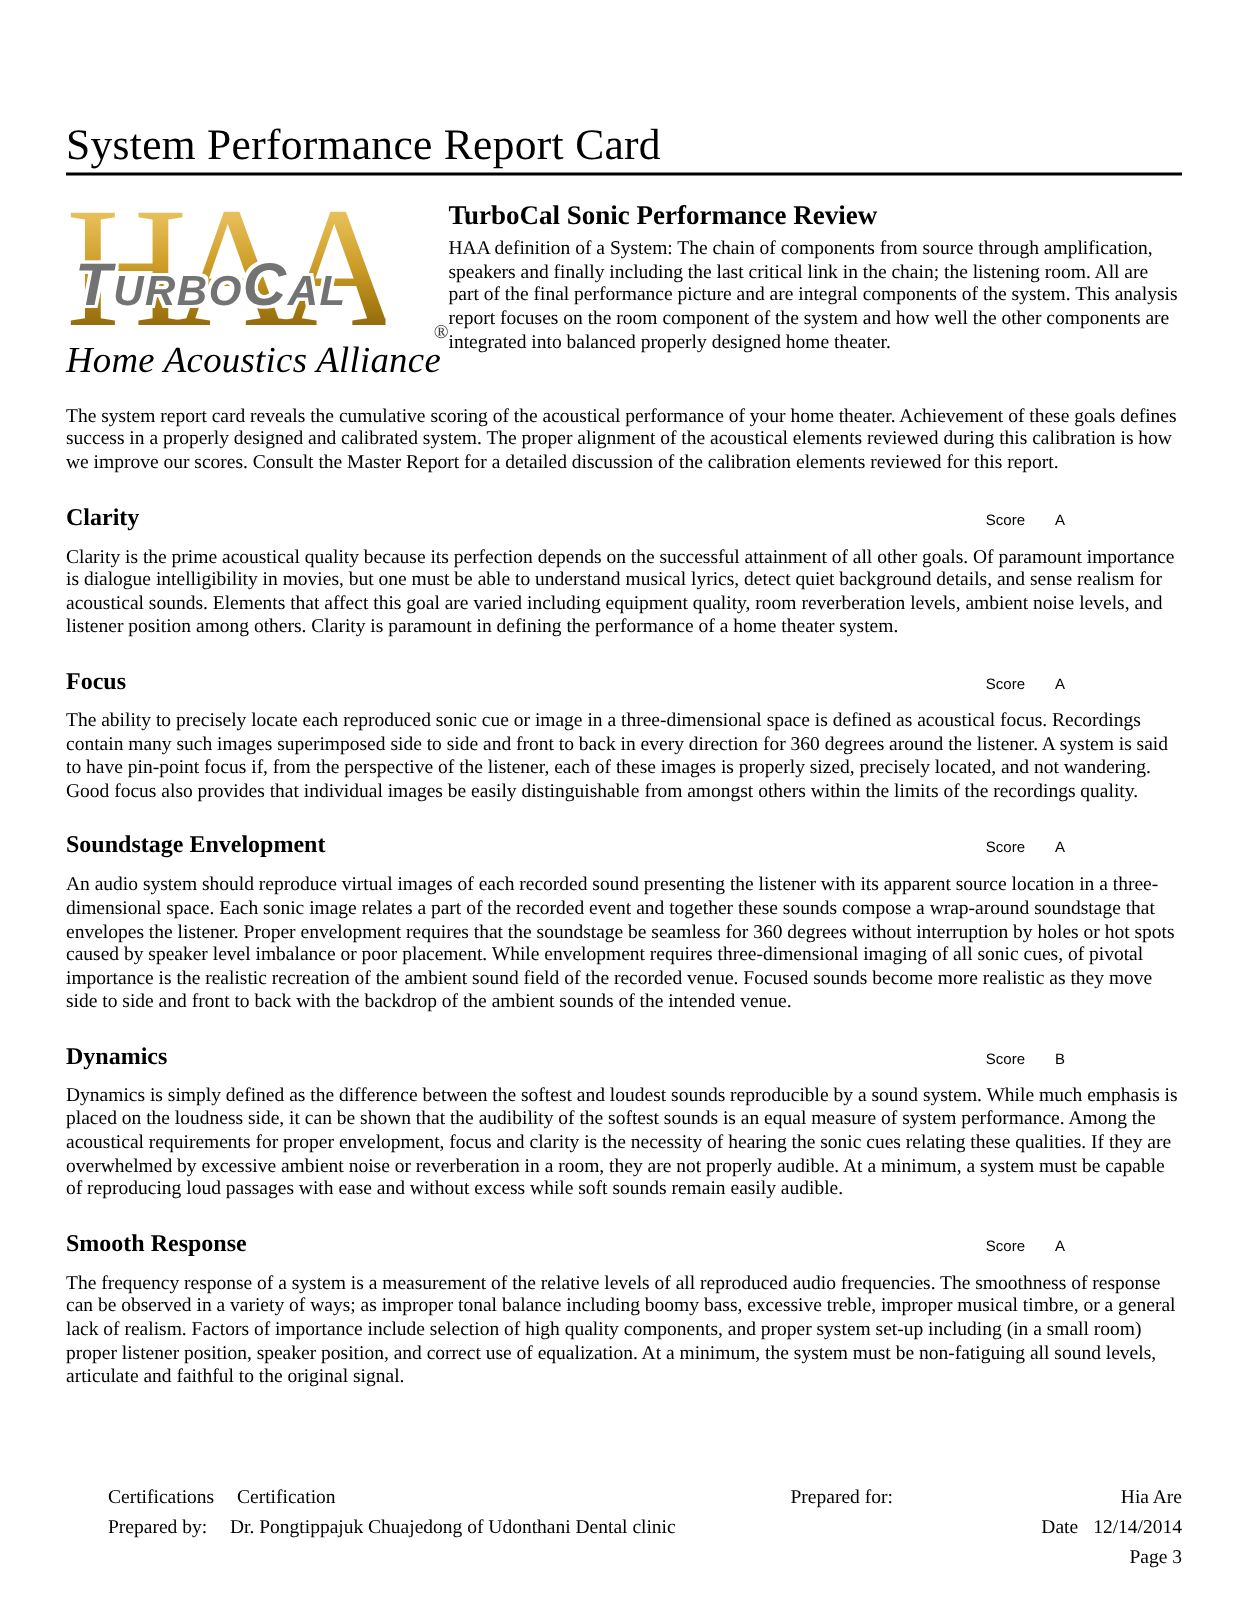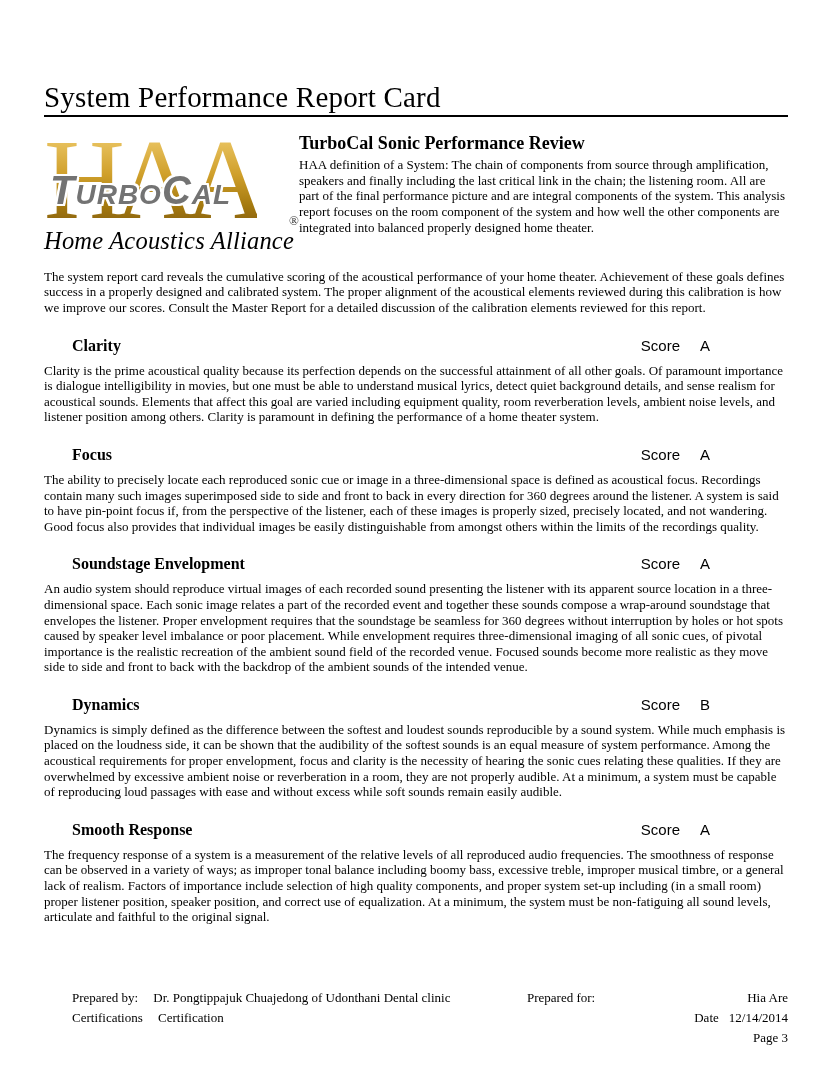--- a/index.html
+++ b/index.html
@@ -117,29 +117,28 @@
   .intro-paragraph {
     margin-top: 14px;
   }
 
   
   .section { margin-top: 21px; }
   .section-header {
     display: flex;
     justify-content: space-between;
     align-items: baseline;
-    margin-left: 28px;
   }
   .section-title {
     font-size: 16px;
     font-weight: 700;
   }
   .section-score {
     font-family: "Liberation Sans", "DejaVu Sans", sans-serif;
-    font-size: 15px;
+    font-size: 10px;
     padding-right: 78px;
     white-space: nowrap;
   }
   .section-score .score-value {
     display: inline-block;
     margin-left: 20px;
   }
   .section-body { margin-top: 8px; }
 
   
@@ -224,26 +223,26 @@
     </div>
     <p class="body-text section-body">The frequency response of a system is a measurement of the relative levels of all reproduced audio frequencies. The smoothness of response can be observed in a variety of ways; as improper tonal balance including boomy bass, excessive treble, improper musical timbre, or a general lack of realism. Factors of importance include selection of high quality components, and proper system set-up including (in a small room) proper listener position, speaker position, and correct use of equalization. At a minimum, the system must be non-fatiguing all sound levels, articulate and faithful to the original signal.</p>
   </div>
 
 </div>
 
 <div class="footer">
   <div class="footer-row">
     <div class="footer-left">
       <div class="footer-pair">
+        <span class="label">Certifications</span>
+        <span class="value">Certification</span>
+      </div>
+      <div class="footer-pair">
         <span class="label">Prepared by:</span>
         <span class="value">Dr. Pongtippajuk Chuajedong of Udonthani Dental clinic</span>
-      </div>
-      <div class="footer-pair">
-        <span class="label">Certifications</span>
-        <span class="value">Certification</span>
       </div>
     </div>
     <div class="footer-mid">
       <div>Prepared for:</div>
     </div>
     <div class="footer-right">
       <div>Hia Are</div>
       <div class="date-row">
         <span class="label">Date</span><span>12/14/2014</span>
       </div>

